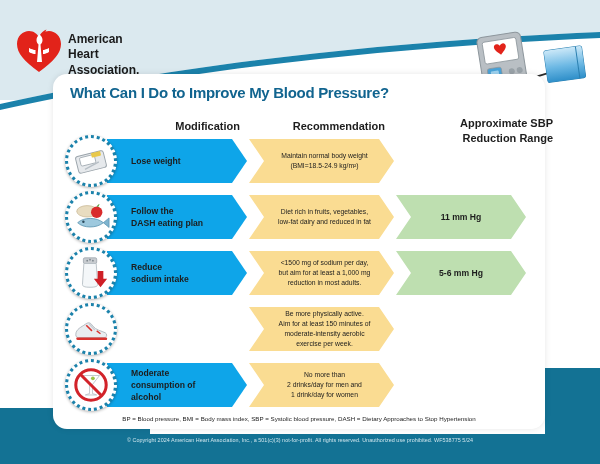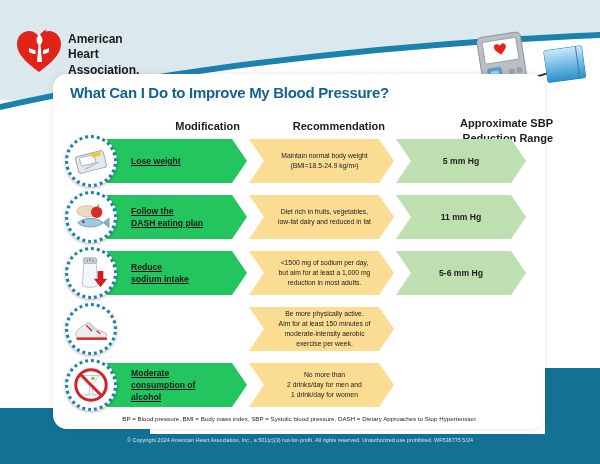--- a/index.html
+++ b/index.html
@@ -81,24 +81,23 @@
   .icon-circle svg { display:block; }
 
   .chev {
     position:absolute;
     height:44px; top:6px;
     display:flex; align-items:center; justify-content:center;
     text-align:center;
   }
   .chev-mod {
     left:107px; width:140px;
-    background:#22c55e;
+    background:#0ea5e9;
     clip-path: polygon(0 0, calc(100% - 15px) 0, 100% 50%, calc(100% - 15px) 100%, 0 100%);
     justify-content:flex-start;
-    text-decoration:underline;
   }
   .chev-mod .txt {
     padding-left:24px; text-align:left;
     font-size:8.6px; font-weight:bold; color:#1d1d1d; line-height:1.42;
     white-space:pre-line;
   }
   .chev-rec {
     left:249px; width:145px;
     background:#fadc92;
     clip-path: polygon(0 0, calc(100% - 15px) 0, 100% 50%, calc(100% - 15px) 100%, 0 100%, 15px 50%);
@@ -208,23 +207,20 @@
           <path d="M12 27 L28 23" stroke="#b6bec5" stroke-width="1.4" transform="rotate(-14 20 21)"></path>
         </svg>
       </div>
       <div class="chev chev-mod">
         <span class="txt">Lose weight</span>
       </div>
       <div class="chev chev-rec">
         <span class="txt">Maintain normal body weight
 (BMI=18.5-24.9 kg/m²)</span>
       </div>
-      <div class="chev chev-sbp">
-        <span class="txt">5 mm Hg</span>
-      </div>
     </div>
 
     <div class="row">
       <div class="icon-circle">
         <svg viewBox="0 0 40 40" width="38" height="38">
           <ellipse cx="16" cy="14" rx="11" ry="6" fill="#e8dcc0" stroke="#c9b894" stroke-width="0.8"></ellipse>
           <circle cx="26" cy="15" r="6" fill="#d92b2b"></circle>
           <path d="M26 9 C27 7 28 6.5 29 6.5 L27.5 9.5 Z" fill="#4a9a36"></path>
           <path d="M6 26 C12 20 26 20 33 26 C26 32 12 32 6 26 Z" fill="#9ec9de" stroke="#5e96b3" stroke-width="0.9"></path>
           <path d="M33 26 L39 21 L39 31 Z" fill="#7fb4cf" stroke="#5e96b3" stroke-width="0.8"></path>

